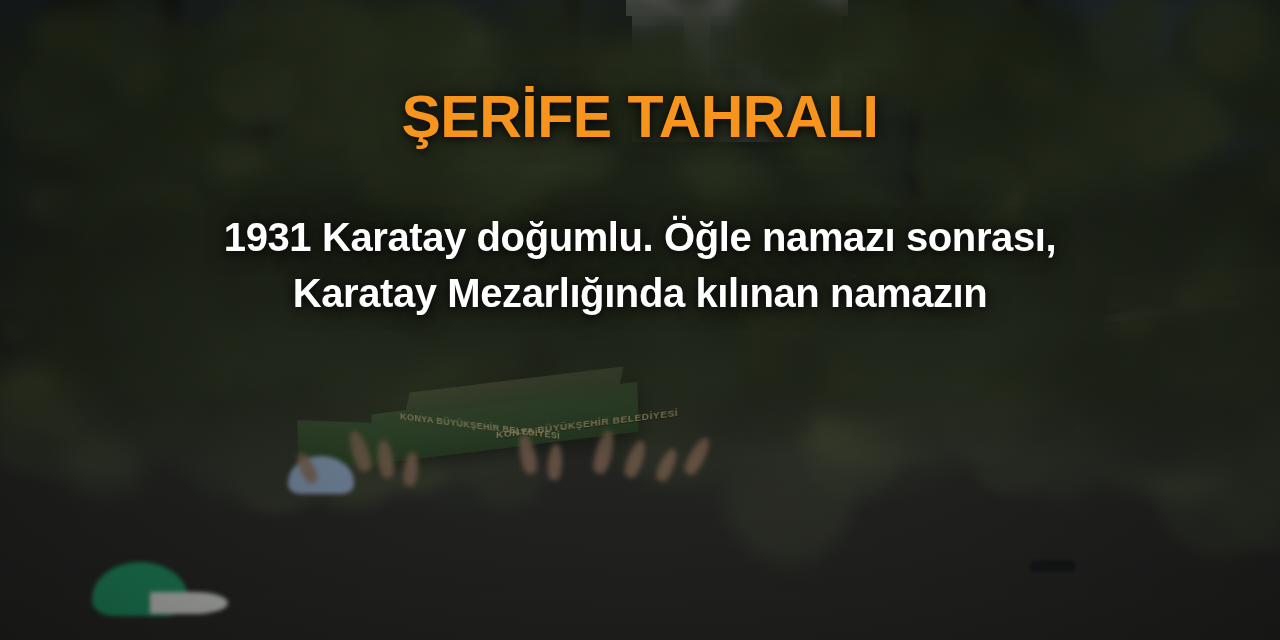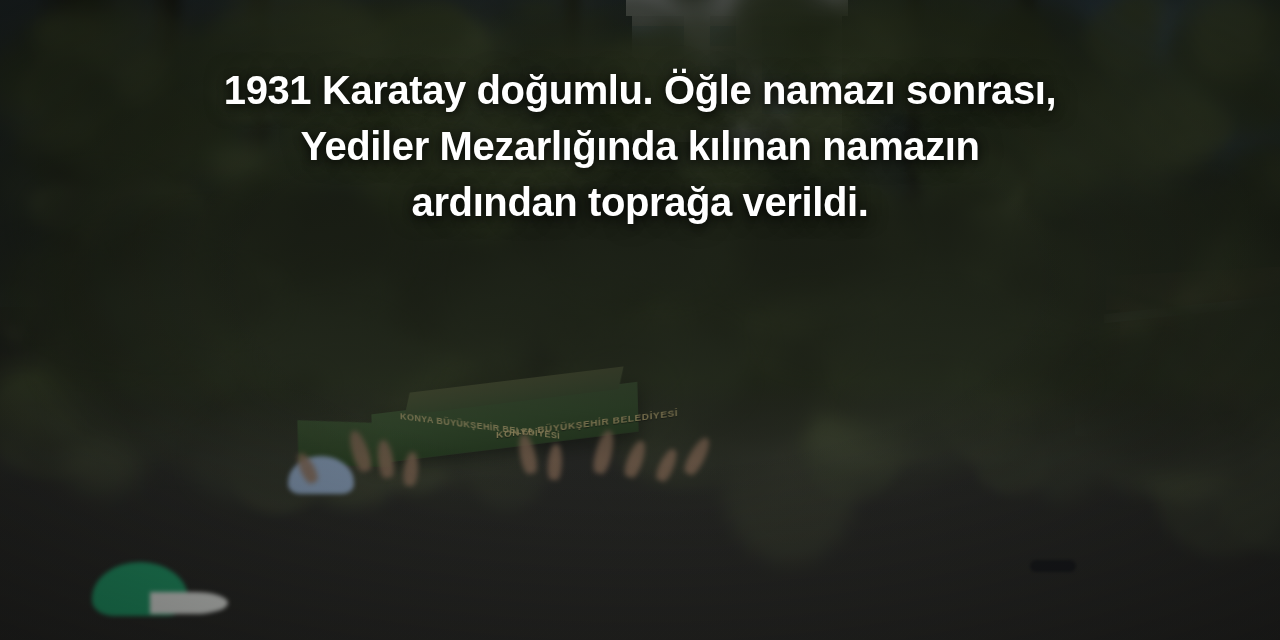--- a/index.html
+++ b/index.html
@@ -922,21 +922,21 @@
       <div class="hand" style="left: 596px; top: 430px; width: 16px; height: 44px; transform: rotate(14deg); opacity: 0.85;"></div>
       <div class="hand" style="left: 628px; top: 440px; width: 15px; height: 38px; transform: rotate(20deg); opacity: 0.85;"></div>
       <div class="hand" style="left: 660px; top: 448px; width: 14px; height: 34px; transform: rotate(24deg); opacity: 0.85;"></div>
       <div class="hand" style="left: 300px; top: 452px; width: 14px; height: 32px; transform: rotate(-26deg); opacity: 0.85;"></div>
       <div class="hand" style="left: 690px; top: 436px; width: 15px; height: 40px; transform: rotate(28deg); opacity: 0.85;"></div>
       <div class="scrim"></div>
     <div class="vignette"></div>
   </div>
 
   <div class="overlay">
+    <div class="title">ŞERİFE TAHRALI</div>
 
     <div class="desc">
       <span class="ln">1931 Karatay doğumlu. Öğle namazı sonrası,</span>
-      <span class="ln">Yediler Mezarlığında kılınan namazın</span>
-      <span class="ln">ardından toprağa verildi.</span>
+      <span class="ln">Karatay Mezarlığında kılınan namazın</span>
     </div>
   </div>
 
 </div>
 
 </body></html>

